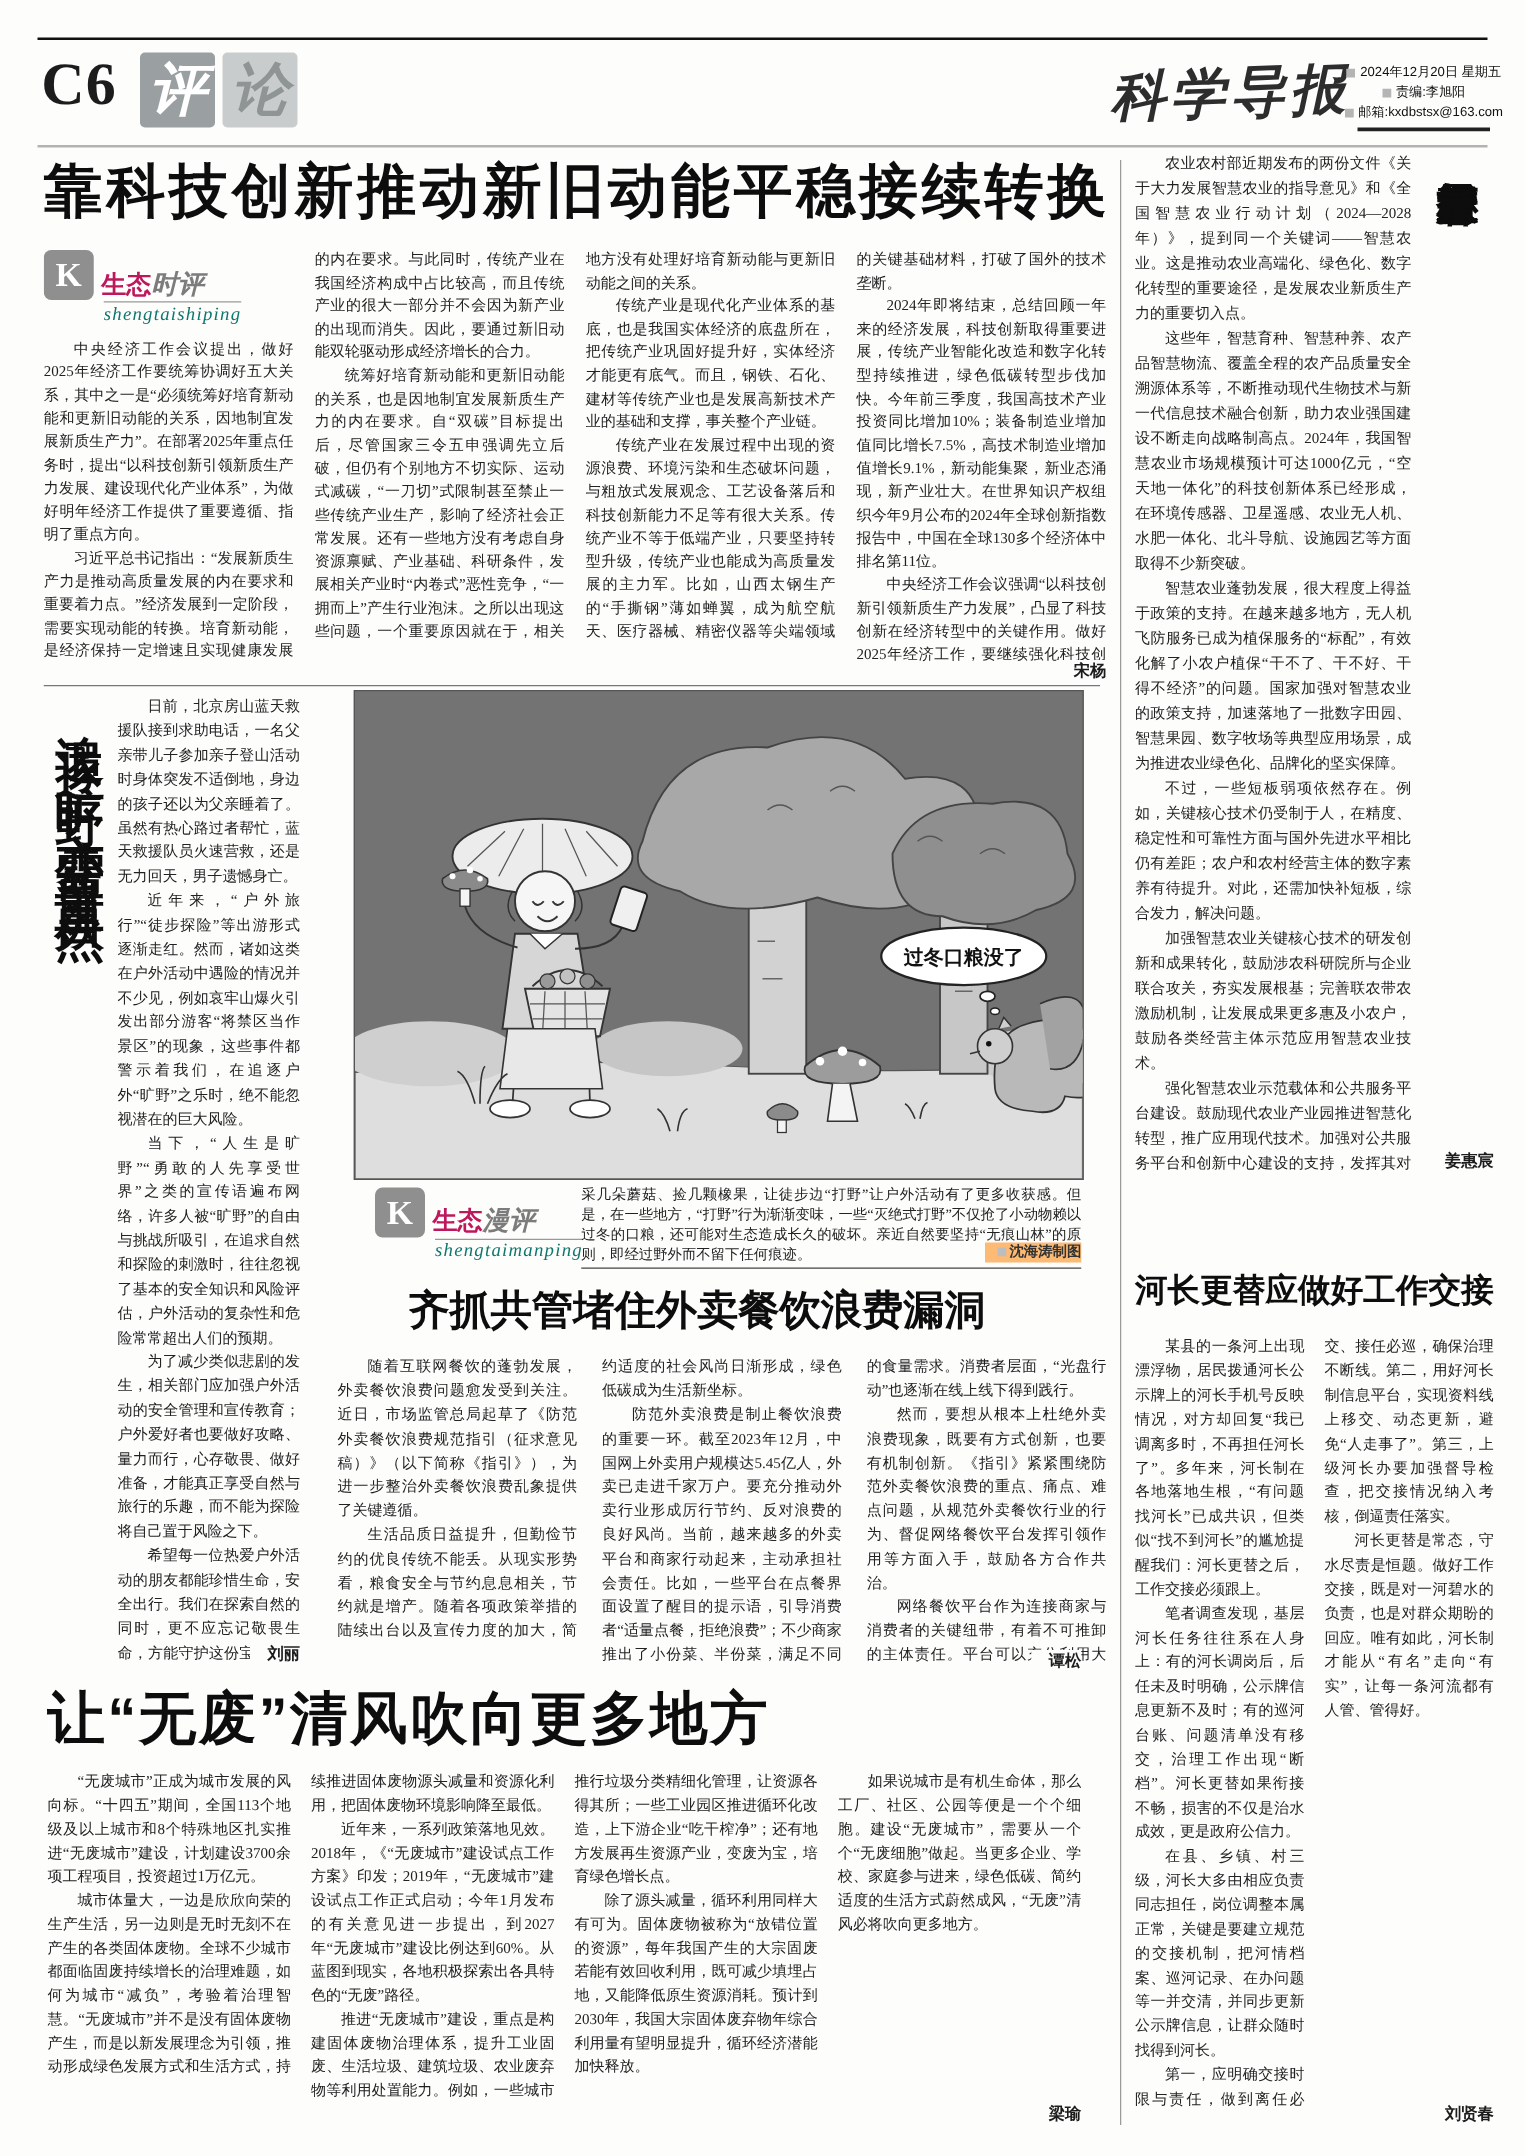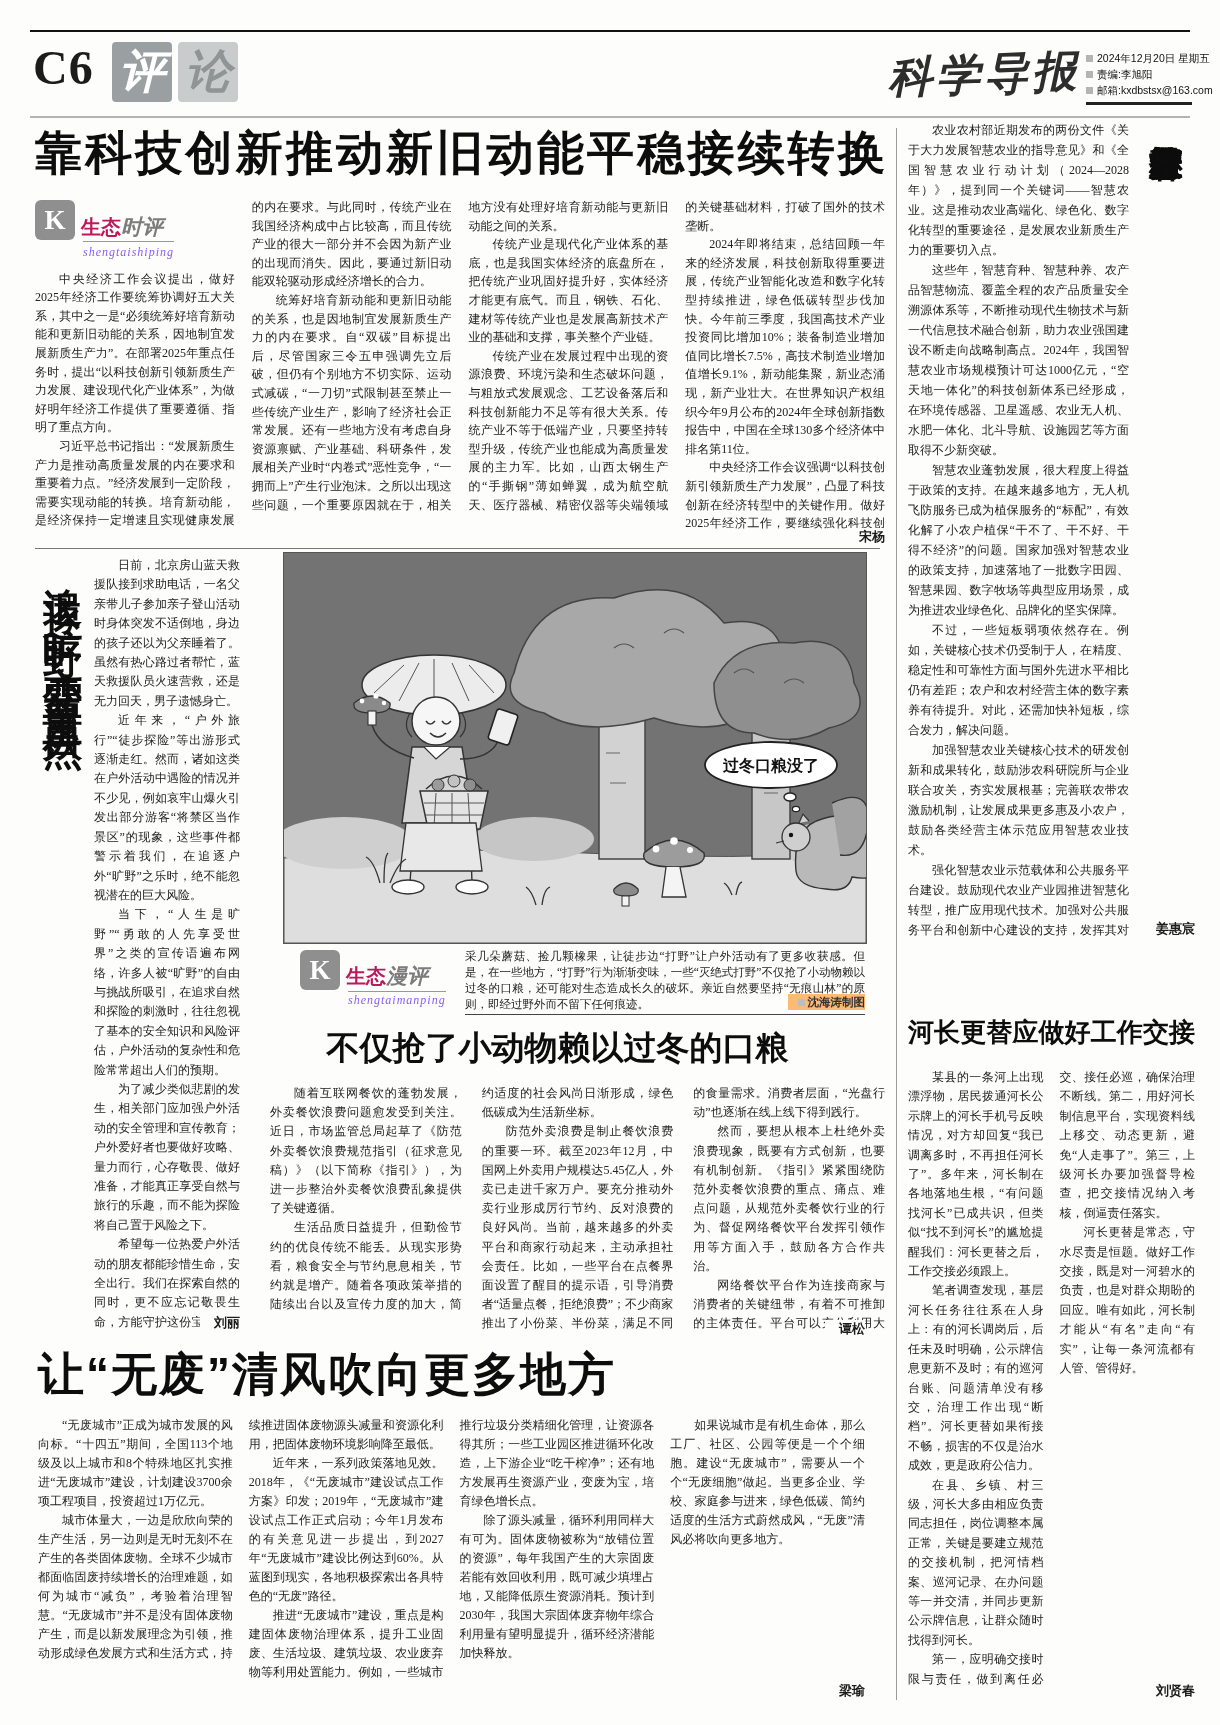--- a/index.html
+++ b/index.html
@@ -13,41 +13,41 @@
   .secbox{position:absolute;top:42px;width:60px;height:60px;border-radius:4px;
           display:flex;align-items:center;justify-content:center;
           font-family:"Liberation Serif",serif;font-size:46px;font-weight:bold;font-style:italic;}
   .secbox.b1{left:112px;background:#9aa0a2;color:#fff;}
   .secbox.b2{left:178px;background:#c9cccc;color:#8f9495;}
   .masthead{position:absolute;left:845px;top:46px;width:235px;text-align:right;
             font-family:"Liberation Serif",serif;font-size:44px;font-weight:900;font-style:italic;
             color:#2d2d2d;letter-spacing:4px;transform:rotate(-2deg);}
   .dateblock{position:absolute;left:1086px;top:50px;width:106px;font-family:"Liberation Sans",sans-serif;
              font-size:10.5px;line-height:16px;color:#111;border-bottom:3px solid #222;padding-bottom:4px;}
-  .dateblock .row{display:flex;align-items:center;gap:4px;white-space:nowrap;}
+  .dateblock .row{display:flex;align-items:center;gap:4px;white-space:nowrap;justify-content:center;}
   .sq{display:inline-block;width:7px;height:7px;background:#b5b5b5;flex:0 0 auto;}
   .grayrule{position:absolute;left:30px;top:116px;width:1160px;height:2px;background:#b3b3b3;}
   
   .headline-xl{font-family:"Liberation Sans","DejaVu Sans",sans-serif;font-weight:900;
                color:#0d0d0d;text-align:justify;text-align-last:justify;line-height:1.08;}
   .body-cols{column-fill:auto;overflow:hidden;text-align:justify;
              font-size:12px;line-height:18.6px;color:#222;}
   .body-cols p, .body-flow p{margin:0;text-indent:2em;}
   .byline{position:absolute;right:0;bottom:0;font-weight:bold;font-size:13px;
           background:#fdfdfc;padding-left:14px;}
   
   .klogo{break-inside:avoid;margin:2px 0 8px 0;}
   .klogo .krow{display:flex;align-items:flex-end;gap:6px;}
   .kbox{width:40px;height:40px;background:#8f8f8f;border-radius:6px;color:#fff;
         font-family:"Liberation Serif",serif;font-size:27px;font-weight:bold;
         display:flex;align-items:center;justify-content:center;}
   .kcn b{font-family:"Liberation Sans",sans-serif;font-size:20px;font-weight:700;color:#be185d;}
   .kcn i{font-family:"Liberation Serif",serif;font-size:21px;color:#7c7c7c;font-weight:bold;margin-top:24px;}
-  .kpy{font-family:"Liberation Serif",serif;font-style:italic;color:#8b5cf6;
-       font-size:12px;letter-spacing:1px;margin:1px 0 0 48px;border-top:1px solid #999;
+  .kpy{font-family:"Liberation Serif",serif;font-style:italic;color:#0f766e;
+       font-size:15px;letter-spacing:1px;margin:1px 0 0 48px;border-top:1px solid #999;
        display:inline-block;padding-top:1px;}
   
   #main-art{left:35px;top:128px;width:850px;height:420px;}
   #main-art .headline-xl{font-size:47px;}
   #main-body{position:absolute;left:0;top:70px;width:850px;height:348px;
              column-count:4;column-gap:17px;}
   
   .vdiv{position:absolute;left:896px;top:128px;width:1px;height:1572px;background:#9b9b9b;}
   
   #agri-art{left:908px;top:120px;width:287px;height:818px;}
@@ -247,21 +247,21 @@
       </div>
       <span class="kpy">shengtaimanping</span>
     </div>
     <div id="caption-text">
       <span>采几朵蘑菇、捡几颗橡果，让徒步边“打野”让户外活动有了更多收获感。但是，在一些地方，“打野”行为渐渐变味，一些“灭绝式打野”不仅抢了小动物赖以过冬的口粮，还可能对生态造成长久的破坏。亲近自然要坚持“无痕山林”的原则，即经过野外而不留下任何痕迹。</span>
       <span class="credit"><span class="sq"></span><span>沈海涛制图</span></span>
     </div>
   </div>
 
   <div class="abs" id="takeout-art">
-    <div class="headline-xl">不仅抢了小动物赖以过冬的口粮</div>
+    <div class="headline-xl">齐抓共管堵住外卖餐饮浪费漏洞</div>
     <div id="takeout-body" class="body-cols">
         <p class="para">随着互联网餐饮的蓬勃发展，外卖餐饮浪费问题愈发受到关注。近日，市场监管总局起草了《防范外卖餐饮浪费规范指引（征求意见稿）》（以下简称《指引》），为进一步整治外卖餐饮浪费乱象提供了关键遵循。</p>
         <p class="para">生活品质日益提升，但勤俭节约的优良传统不能丢。从现实形势看，粮食安全与节约息息相关，节约就是增产。随着各项政策举措的陆续出台以及宣传力度的加大，简约适度的社会风尚日渐形成，绿色低碳成为生活新坐标。</p>
         <p class="para">防范外卖浪费是制止餐饮浪费的重要一环。截至2023年12月，中国网上外卖用户规模达5.45亿人，外卖已走进千家万户。要充分推动外卖行业形成厉行节约、反对浪费的良好风尚。当前，越来越多的外卖平台和商家行动起来，主动承担社会责任。比如，一些平台在点餐界面设置了醒目的提示语，引导消费者“适量点餐，拒绝浪费”；不少商家推出了小份菜、半份菜，满足不同的食量需求。消费者层面，“光盘行动”也逐渐在线上线下得到践行。</p>
         <p class="para">然而，要想从根本上杜绝外卖浪费现象，既要有方式创新，也要有机制创新。《指引》紧紧围绕防范外卖餐饮浪费的重点、痛点、难点问题，从规范外卖餐饮行业的行为、督促网络餐饮平台发挥引领作用等方面入手，鼓励各方合作共治。</p>
         <p class="para">网络餐饮平台作为连接商家与消费者的关键纽带，有着不可推卸的主体责任。平台可以充分利用大数据和技术优势，为消费者提供更加精准的套餐推荐服务，并对积极践行反浪费的商家给予一定流量扶持，倒逼商家整改浪费“顽疾”；同时，要加强平台内容巡检监测，及时制止涉及餐饮浪费的直播等行为。</p>
       </div>
     <div class="byline">谭松</div>
   </div>
 

